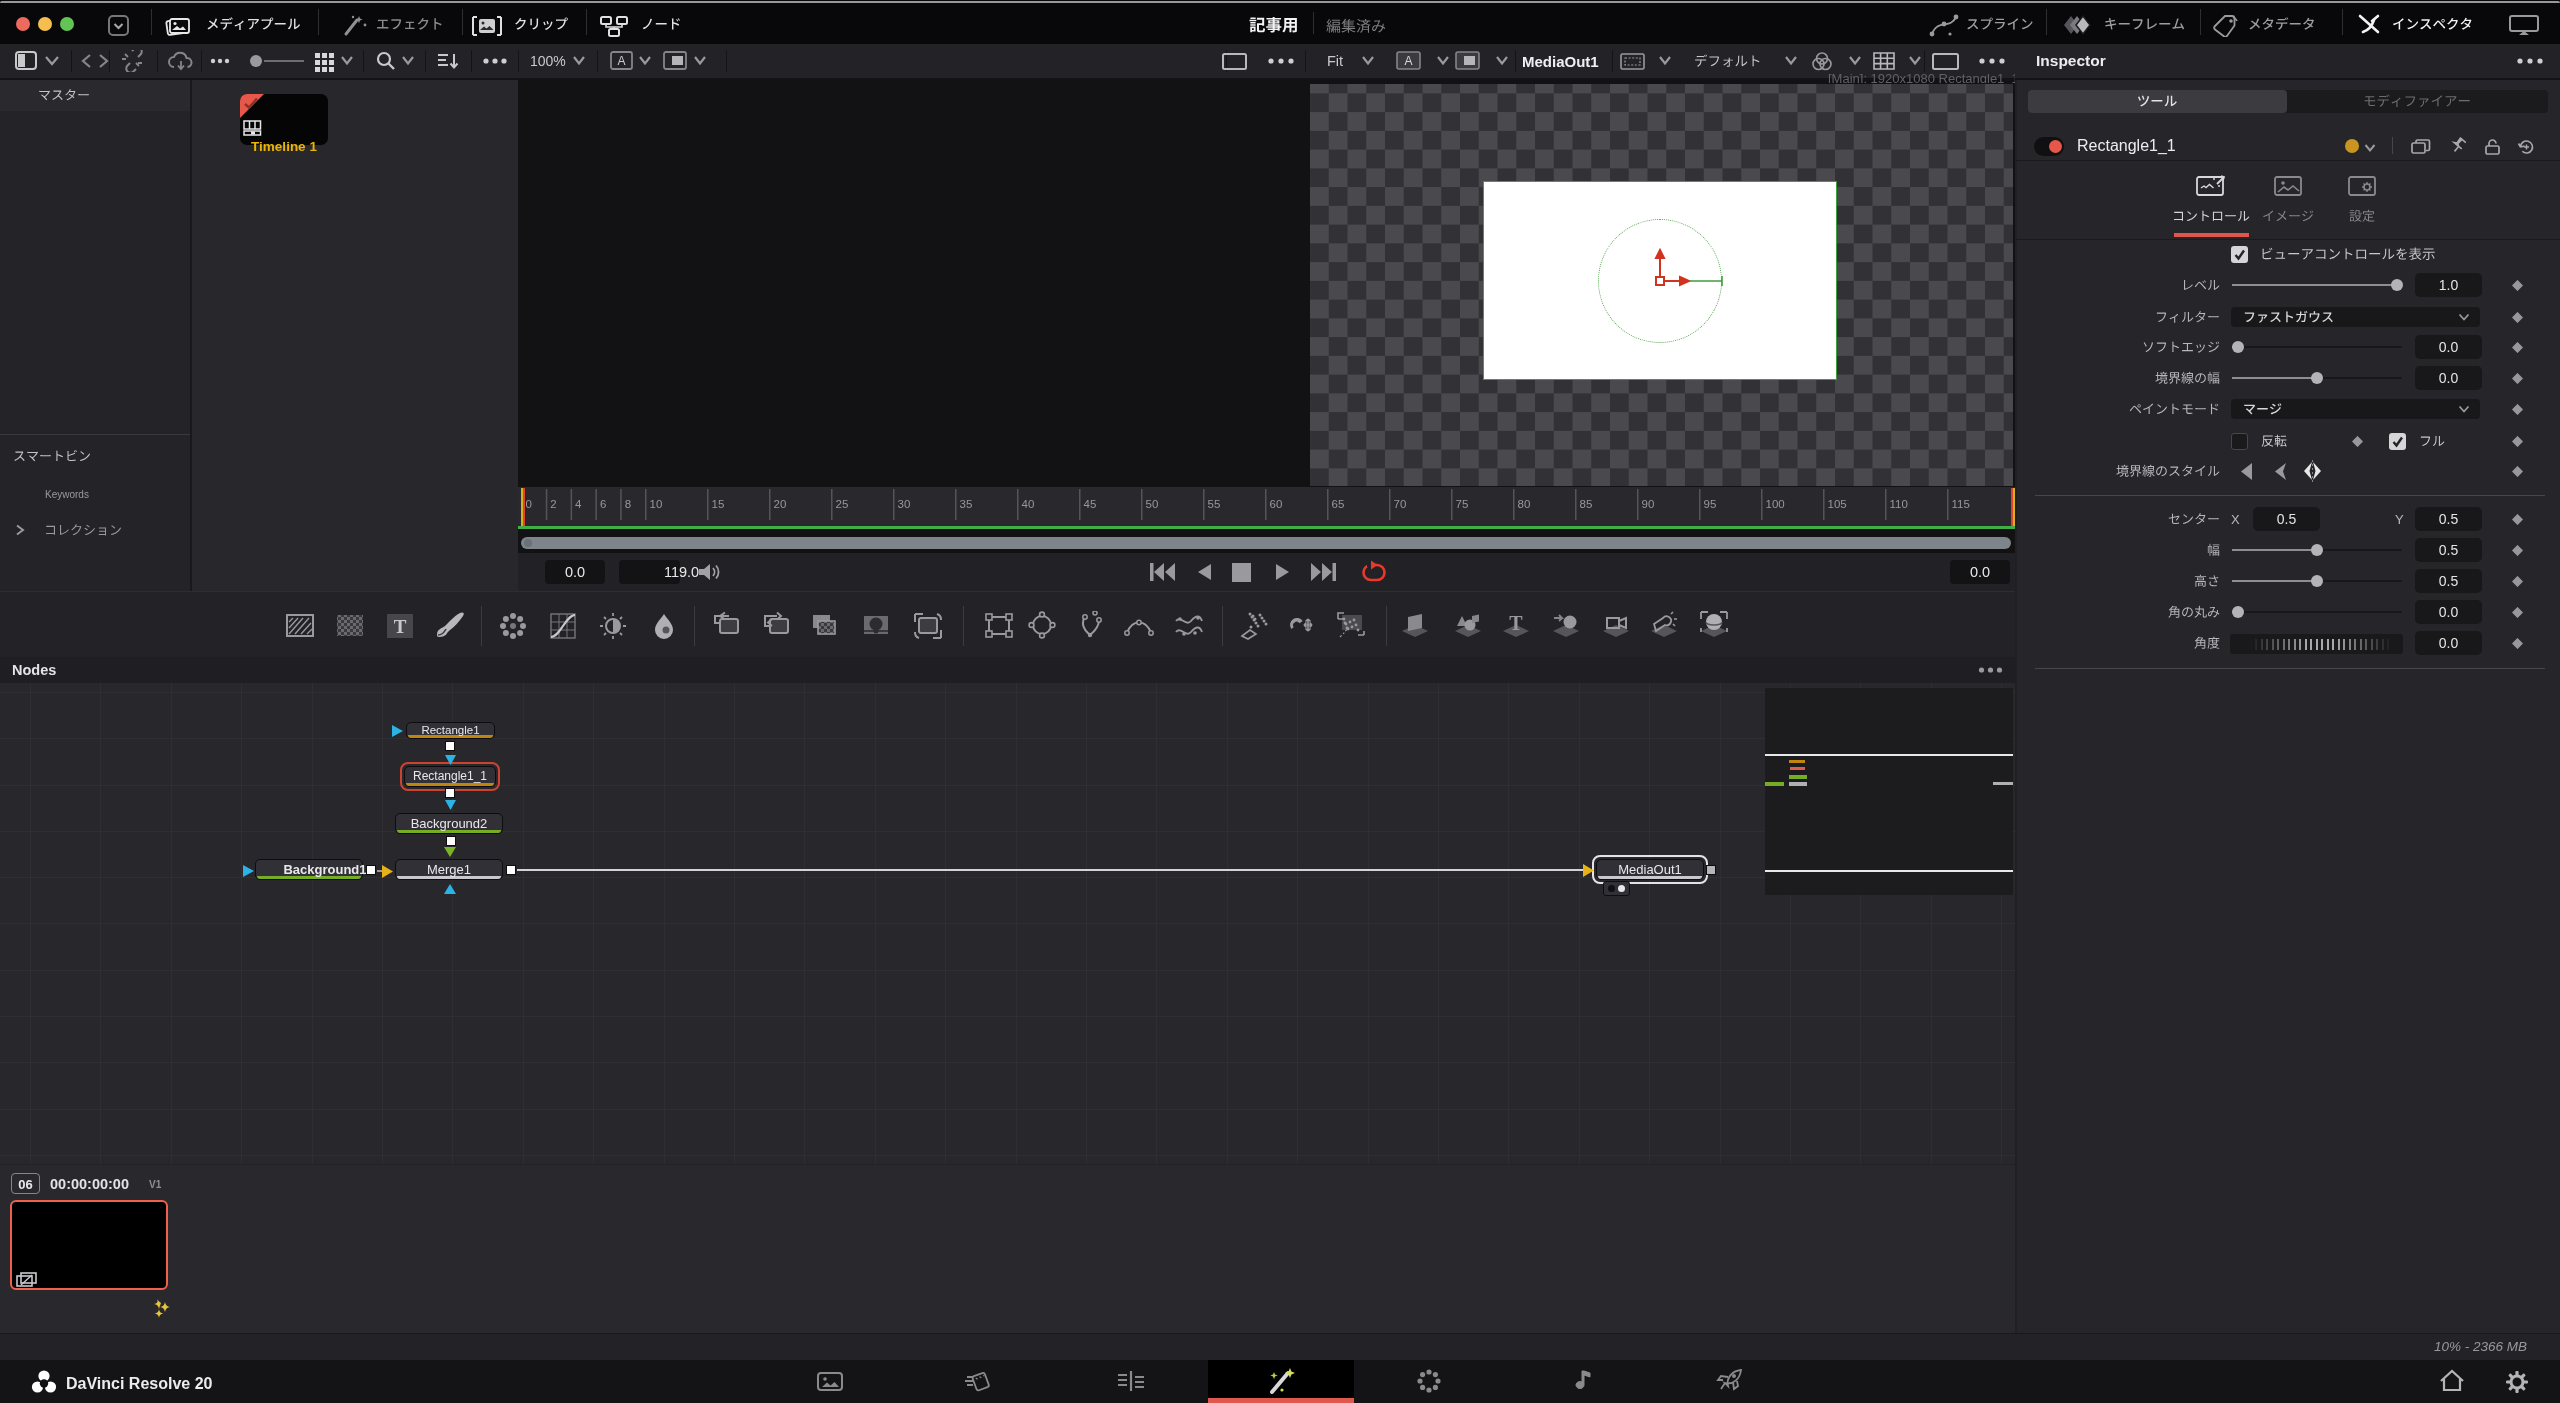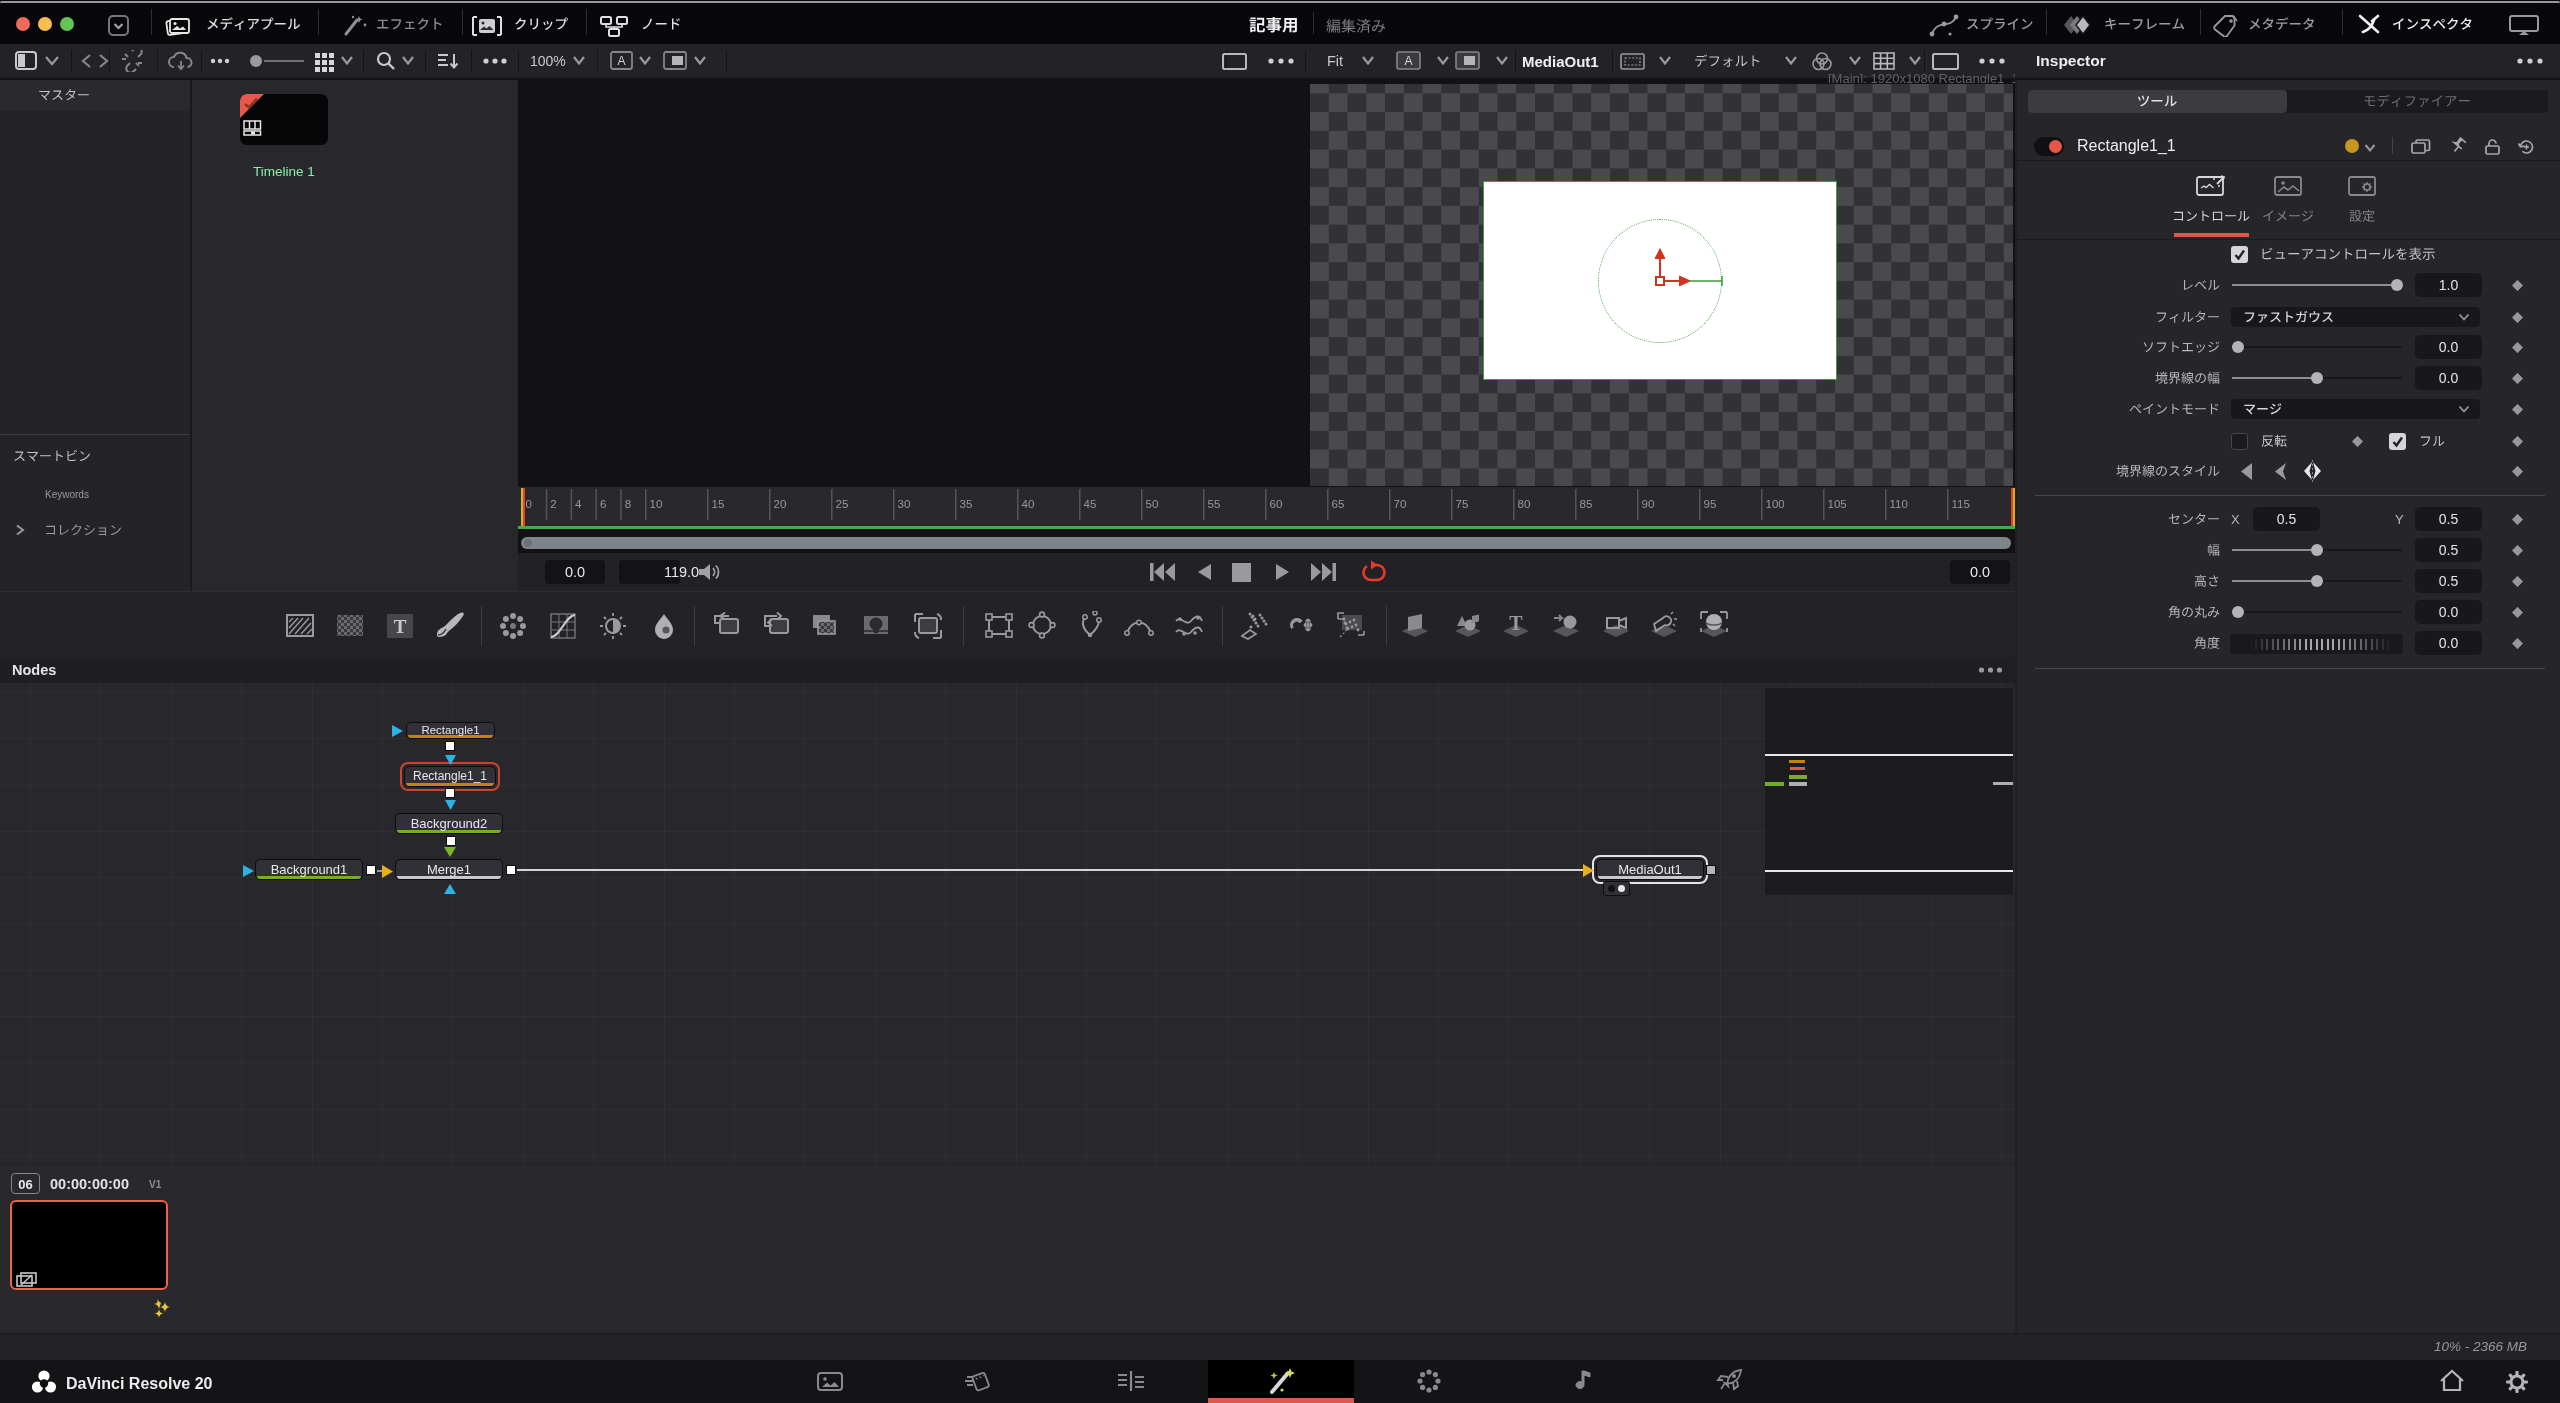--- a/index.html
+++ b/index.html
@@ -263,21 +263,21 @@
       <path d="M5 10 l4 3.5 8-9" stroke="#8c3326" stroke-width="2.4" fill="none"></path>
     </svg>
 <svg style="position:absolute;left:243px;top:120px;" width="20" height="16" viewBox="0 0 20 16">
       <g fill="none" stroke="#e8e8ea" stroke-width="1.5">
         <rect x="1" y="1" width="16.5" height="8"></rect>
         <path d="M6.5 1 v8 M12 1 v8"></path>
         <rect x="1" y="11" width="16.5" height="4"></rect>
         <path d="M8 13 h4" stroke-width="3"></path>
       </g>
     </svg>
-<div style="position:absolute;left:284px;top:171px;transform:translate(-50%,-50%);line-height:normal;white-space:pre;font-size:13.5px;color:#86efac;font-weight:400;">Timeline 1</div>
+<div style="position:absolute;left:284px;top:146px;transform:translate(-50%,-50%);line-height:normal;white-space:pre;font-size:13.5px;color:#eab308;font-weight:700;">Timeline 1</div>
 <div style="position:absolute;left:1828px;top:71px;width:187px;height:12px;overflow:hidden">
       <div style="position:absolute;left:0px;top:0px;font-size:13px;line-height:15px;color:#626266;font-family:'Liberation Sans',sans-serif;white-space:nowrap">[Main]: 1920x1080 Rectangle1_1</div>
     </div>
 <div style="position:absolute;left:1310px;top:84px;width:703px;height:402px;background:repeating-conic-gradient(#323236 0 25%,#4a4a4e 0 50%);background-size:37.5px 37.5px;background-position:0px -9.4px"></div>
 <div style="position:absolute;left:1483px;top:181px;width:354px;height:199px;background:#fff;border:1px solid #3f9f3d"></div>
 <div style="position:absolute;left:1598px;top:219px;width:124px;height:124px;border:1.5px dotted #57a54f;border-radius:50%"></div>
 <svg style="position:absolute;left:1630px;top:246px;" width="100" height="70" viewBox="0 0 100 70">
       <path d="M30 35 V12 M26 12 l4 -8 4 8z" stroke="#d03420" stroke-width="2" fill="#d03420"></path>
       <path d="M30 35 H50 M50 31 l9 4 -9 4z" stroke="#d03420" stroke-width="2" fill="#d03420"></path>
       <path d="M59 35 H92 M92 30 v10" stroke="#3f9f3d" stroke-width="1.6" fill="none"></path>
@@ -568,21 +568,21 @@
 <div style="position:absolute;left:406px;top:783px;width:88px;height:3px;background:#bf860f;border-radius:0 0 3px 3px"></div>
 <div style="position:absolute;left:450.0px;top:775.5px;transform:translate(-50%,-50%);line-height:normal;white-space:pre;font-size:12px;color:#e8e8ea;font-weight:400;">Rectangle1_1</div>
 <div style="position:absolute;left:395px;top:813px;width:108px;height:21px;background:#303036;border:1px solid #0d0d0f;border-radius:5px"></div>
 <div style="position:absolute;left:397px;top:830px;width:104px;height:3px;background:#76ad27;border-radius:0 0 3px 3px"></div>
 <div style="position:absolute;left:449.0px;top:822.5px;transform:translate(-50%,-50%);line-height:normal;white-space:pre;font-size:13px;color:#e8e8ea;font-weight:400;">Background2</div>
 <div style="position:absolute;left:395px;top:859px;width:108px;height:21px;background:#303036;border:1px solid #0d0d0f;border-radius:5px"></div>
 <div style="position:absolute;left:397px;top:876px;width:104px;height:3px;background:#c9c9cd;border-radius:0 0 3px 3px"></div>
 <div style="position:absolute;left:449.0px;top:868.5px;transform:translate(-50%,-50%);line-height:normal;white-space:pre;font-size:13px;color:#e8e8ea;font-weight:400;">Merge1</div>
 <div style="position:absolute;left:255px;top:859px;width:108px;height:21px;background:#303036;border:1px solid #0d0d0f;border-radius:5px"></div>
 <div style="position:absolute;left:257px;top:876px;width:104px;height:3px;background:#76ad27;border-radius:0 0 3px 3px"></div>
-<div style="position:absolute;left:309.0px;top:868.5px;transform:translate(-50%,-50%);line-height:normal;white-space:pre;font-size:13px;color:#e8e8ea;font-weight:400;">Background1</div>
+<div style="position:absolute;left:325px;top:868.5px;transform:translate(-50%,-50%);line-height:normal;white-space:pre;font-size:13px;color:#e8e8ea;font-weight:700;">Background1</div>
 <div style="position:absolute;left:1592px;top:855px;width:116px;height:29px;border:2px solid #e4e4e6;border-radius:8px"></div>
 <div style="position:absolute;left:1596px;top:859px;width:108px;height:21px;background:#303036;border:1px solid #0d0d0f;border-radius:5px"></div>
 <div style="position:absolute;left:1598px;top:876px;width:104px;height:3px;background:#c9c9cd;border-radius:0 0 3px 3px"></div>
 <div style="position:absolute;left:1650.0px;top:868.5px;transform:translate(-50%,-50%);line-height:normal;white-space:pre;font-size:13px;color:#e8e8ea;font-weight:400;">MediaOut1</div>
 <svg style="position:absolute;left:392px;top:725px;" width="11" height="12" viewBox="0 0 11 12">
       <polygon points="0,0 11,6.0 0,12" fill="#2bb3e6"></polygon>
     </svg>
 <div style="position:absolute;left:445px;top:741px;width:10px;height:10px;background:#ffffff;border:1px solid #0d0d0f"></div>
 <svg style="position:absolute;left:445px;top:755px;" width="11" height="10" viewBox="0 0 11 10">
       <polygon points="0,0 11,0 5.5,10" fill="#2bb3e6"></polygon>

